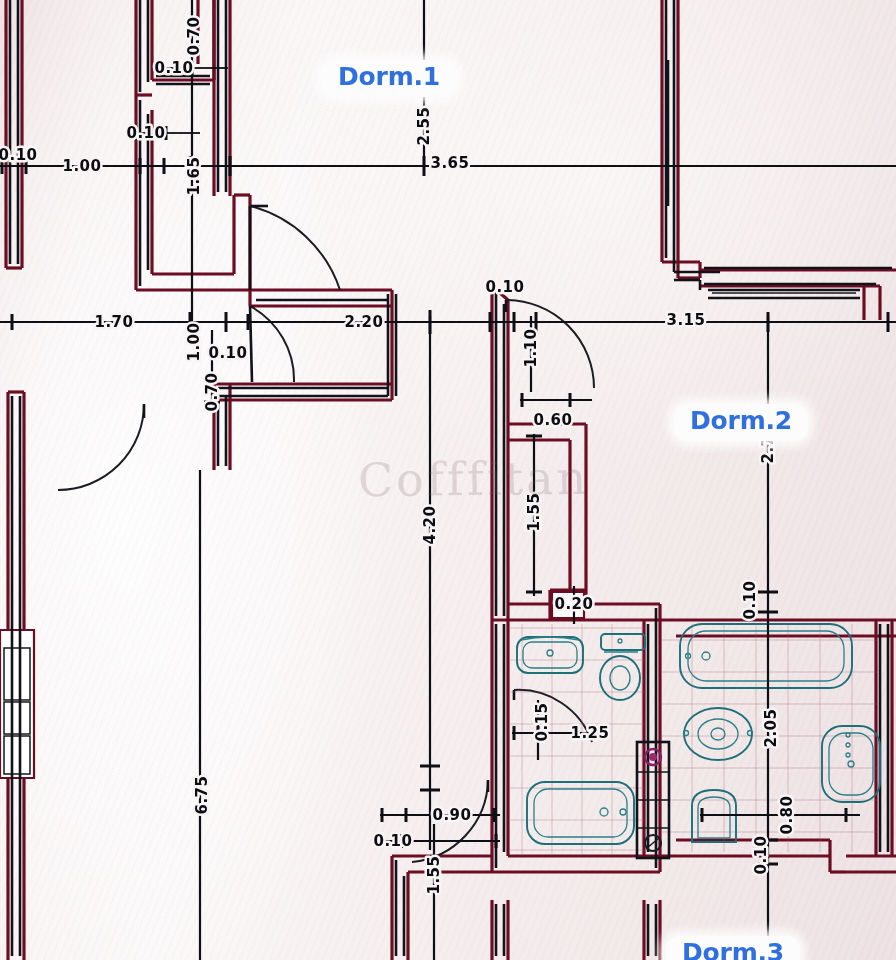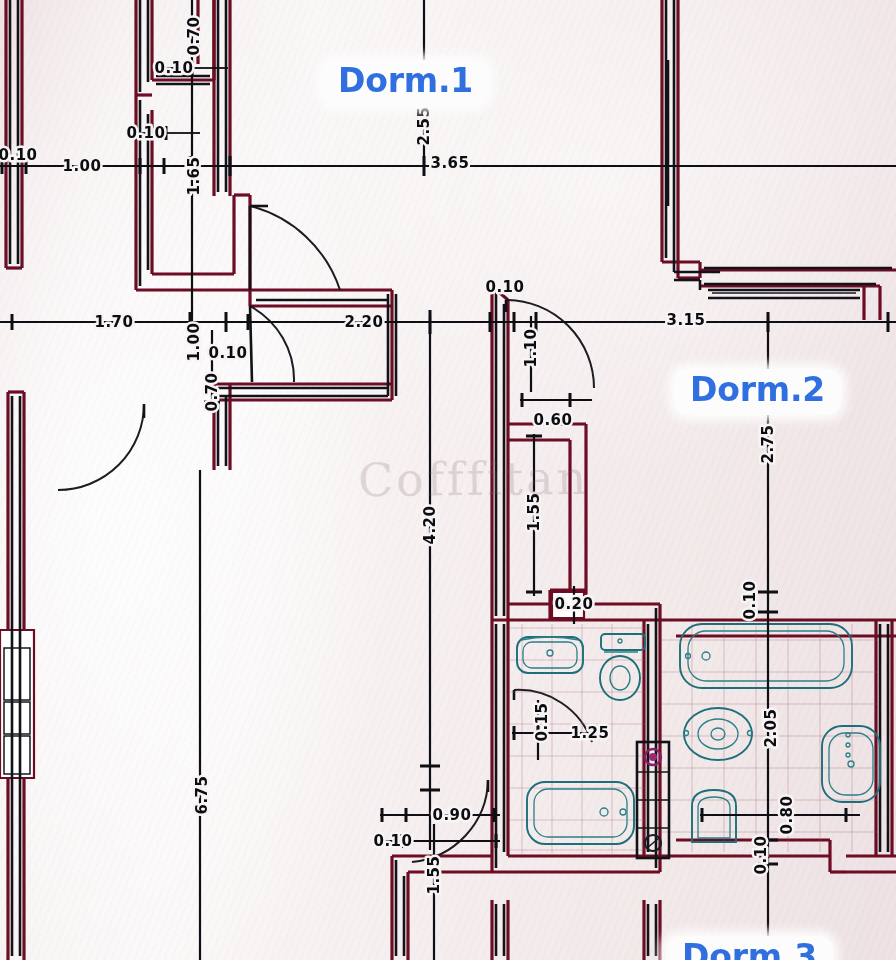--- a/index.html
+++ b/index.html
@@ -41,21 +41,21 @@
   }
   .halo{paint-order:stroke;stroke:#f8f4f4;stroke-width:5px;stroke-linejoin:round;}
   .roomlabel{
     position:absolute;
     background:#fdfcfc;
     border-radius:14px;
     padding:4px 16px 7px 16px;
     color:#2f6fe0;
     font-family:"DejaVu Sans",sans-serif;
     font-weight:700;
-    font-size:33px;
+    font-size:25px;
     line-height:1.05;
     letter-spacing:-.2px;
     white-space:nowrap;
     box-shadow:0 0 10px 6px rgba(253,252,252,.9);
   }
   #wm{
     position:absolute;left:358px;top:452px;
     font-family:"DejaVu Serif",serif;
     font-size:46px;color:rgba(120,95,105,.20);
     letter-spacing:3px;white-space:nowrap;
@@ -479,19 +479,19 @@
         <text x="787" y="815" class="dimtxt halo" text-anchor="middle" dominant-baseline="middle" transform="rotate(-90 787 815)">0.80</text>
         <text x="761" y="855" class="dimtxt halo" text-anchor="middle" dominant-baseline="middle" transform="rotate(-90 761 855)">0.10</text>
       </g>
   </svg>
 
   <div id="wm">Cofffitan</div>
 
   <div class="roomlabel" style="left:322px;top:60px;">
     <span>Dorm.1</span>
   </div>
-  <div class="roomlabel" style="left:674px;top:369px;">
+  <div class="roomlabel" style="left:674px;top:404px;">
     <span>Dorm.2</span>
   </div>
   <div class="roomlabel" style="left:666px;top:936px;">
     <span>Dorm.3</span>
   </div>
 </div>
 
 </body></html>

